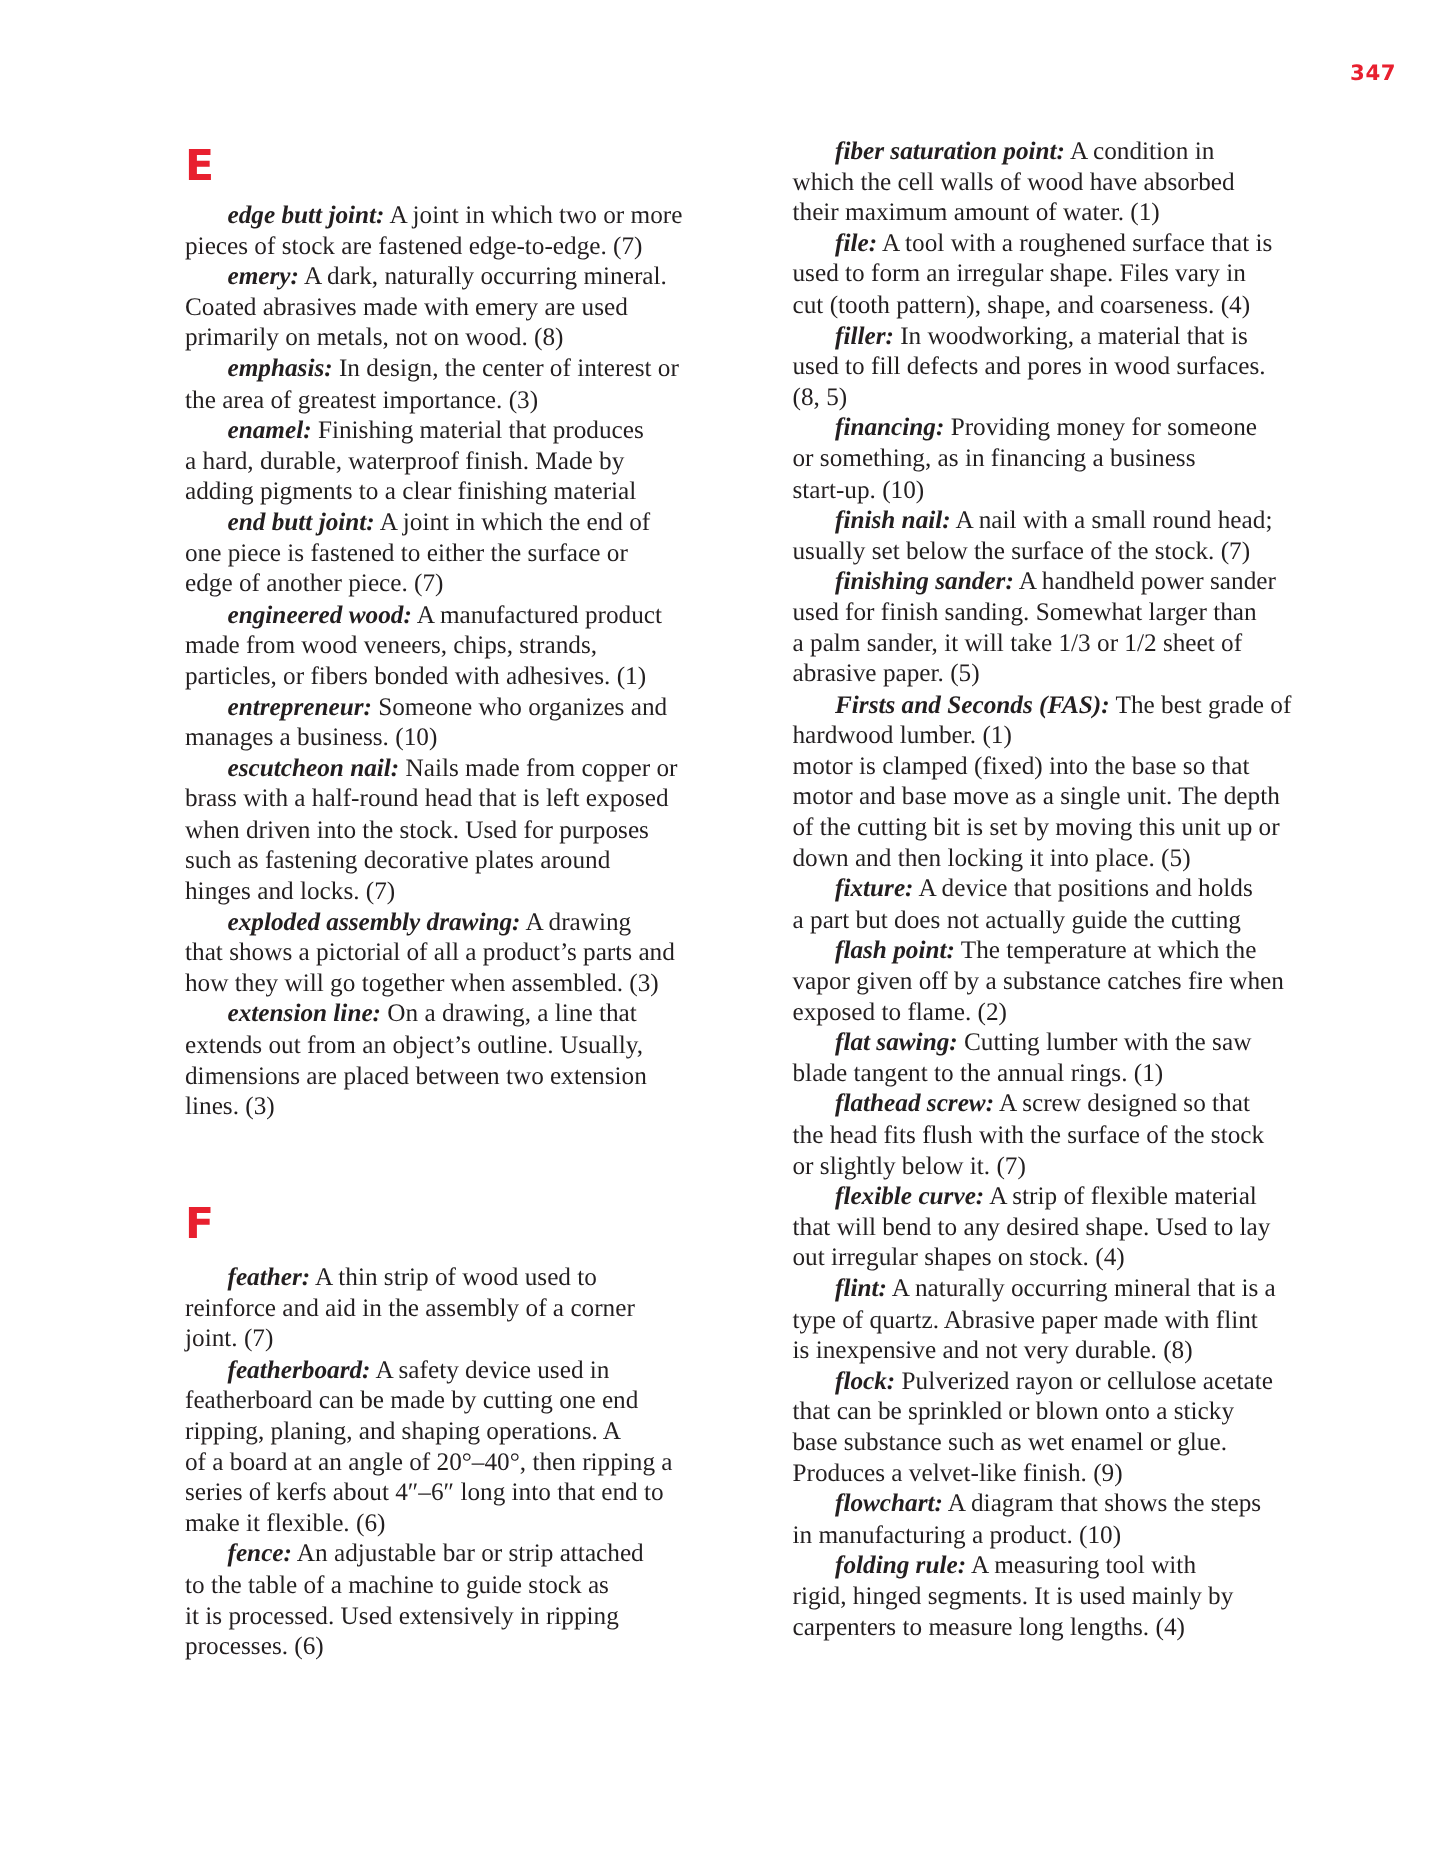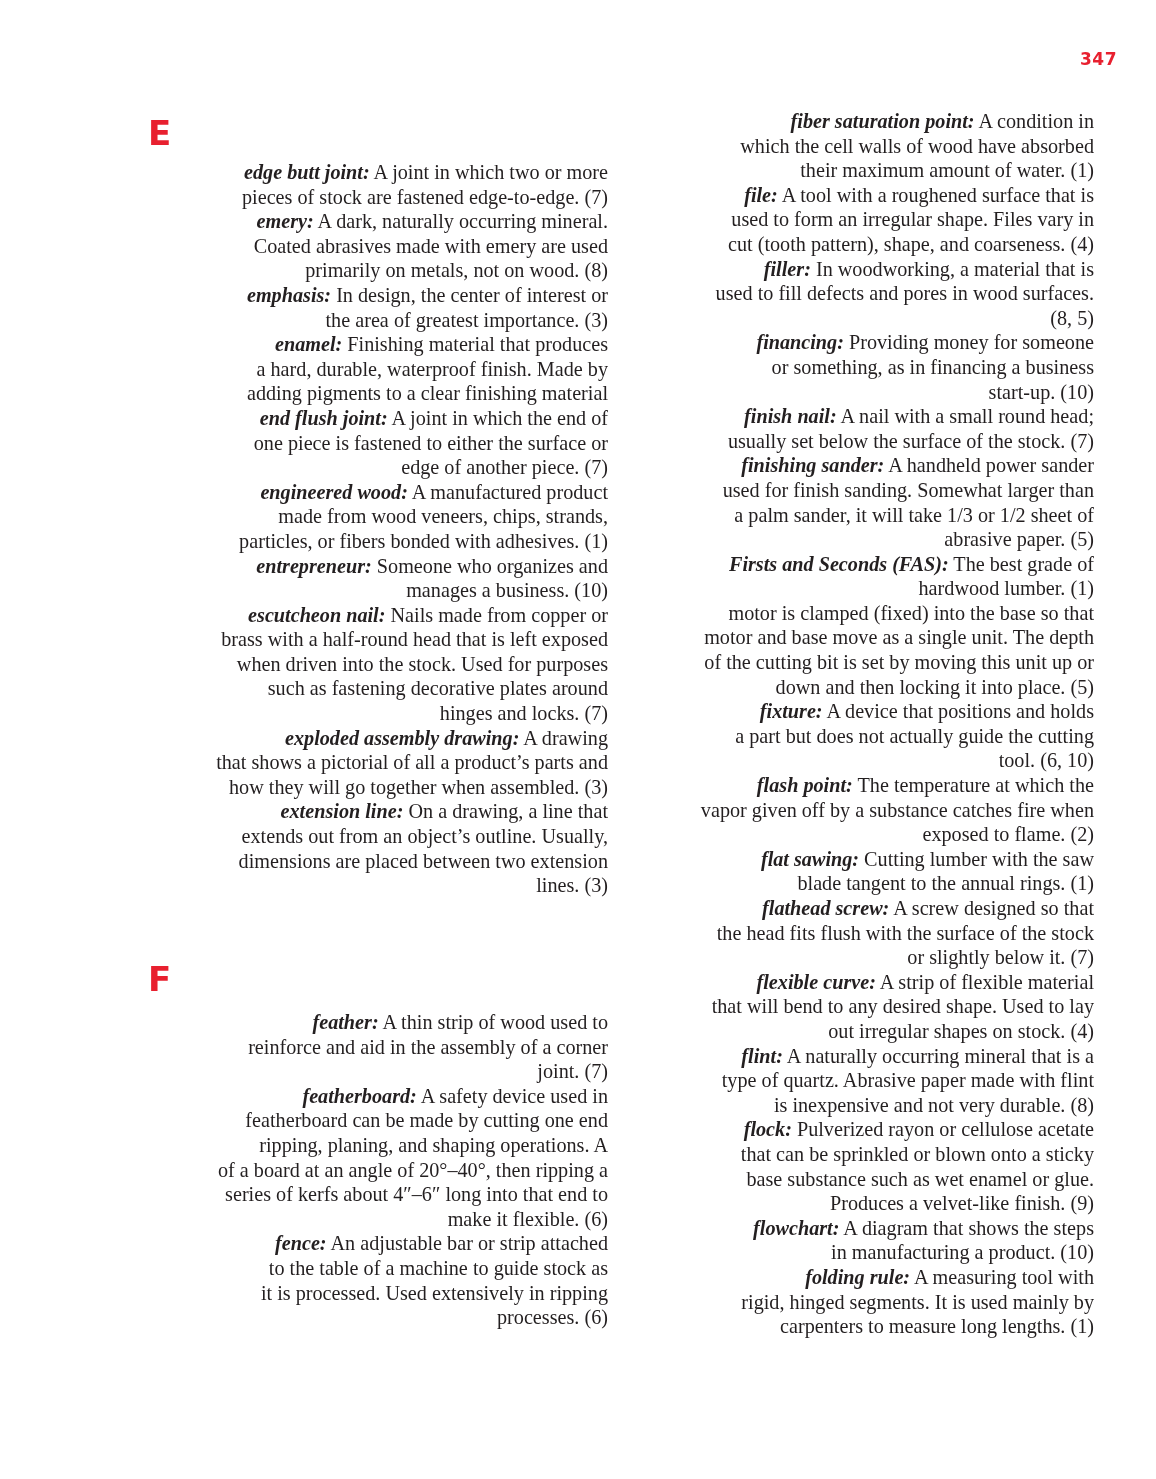--- a/index.html
+++ b/index.html
@@ -5,21 +5,21 @@
   html, body { margin: 0; padding: 0; background: #ffffff; }
   body { width: 1156px; height: 1479px; position: relative; overflow: hidden;
          font-family: "Liberation Serif", "DejaVu Serif", serif; color: #231f20; }
   .page-number { position: absolute; left: 1044px; top: 49px; font-family: "DejaVu Sans", sans-serif;
                  font-size: 17px; font-weight: bold; color: #e8202f; letter-spacing: 0.5px; margin-left: 36px; }
   .column { position: absolute; width: 450px; }
   .col-left { left: 148px; top: 0; }
   .col-right { left: 634px; top: 0; }
   .section-letter { position: absolute; left: 0; font-family: "DejaVu Sans", sans-serif;
                     font-size: 34px; font-weight: bold; color: #e8202f; line-height: 1; }
-  .entries { position: absolute; left: 0; width: 460px; text-align: right; }
+  .entries { position: absolute; left: 0; width: 460px; }
   .entry { margin: 0; }
   .line { display: block; font-size: 20.2px; line-height: 24.6px; height: 24.6px; white-space: nowrap; }
   .line.first { padding-left: 34px; }
   .term { font-style: italic; font-weight: bold; }
 </style>
 </head>
 <body>
 
 <div class="page-number">347</div>
 
@@ -38,21 +38,21 @@
       <div class="entry">
         <span class="line first"><span class="term">emphasis:</span><span> In design, the center of interest or</span></span>
         <span class="line"><span>the area of greatest importance. (3)</span></span>
       </div>
       <div class="entry">
         <span class="line first"><span class="term">enamel:</span><span> Finishing material that produces</span></span>
         <span class="line"><span>a hard, durable, waterproof finish. Made by</span></span>
         <span class="line"><span>adding pigments to a clear finishing material</span></span>
       </div>
       <div class="entry">
-        <span class="line first"><span class="term">end flush joint:</span><span> A joint in which the end of</span></span>
+        <span class="line first"><span class="term">end butt joint:</span><span> A joint in which the end of</span></span>
         <span class="line"><span>one piece is fastened to either the surface or</span></span>
         <span class="line"><span>edge of another piece. (7)</span></span>
       </div>
       <div class="entry">
         <span class="line first"><span class="term">engineered wood:</span><span> A manufactured product</span></span>
         <span class="line"><span>made from wood veneers, chips, strands,</span></span>
         <span class="line"><span>particles, or fibers bonded with adhesives. (1)</span></span>
       </div>
       <div class="entry">
         <span class="line first"><span class="term">entrepreneur:</span><span> Someone who organizes and</span></span>
@@ -140,21 +140,20 @@
       </div>
       <div class="entry">
         <span class="line"><span>motor is clamped (fixed) into the base so that</span></span>
         <span class="line"><span>motor and base move as a single unit. The depth</span></span>
         <span class="line"><span>of the cutting bit is set by moving this unit up or</span></span>
         <span class="line"><span>down and then locking it into place. (5)</span></span>
       </div>
       <div class="entry">
         <span class="line first"><span class="term">fixture:</span><span> A device that positions and holds</span></span>
         <span class="line"><span>a part but does not actually guide the cutting</span></span>
-        <span class="line"><span>tool. (6, 10)</span></span>
       </div>
       <div class="entry">
         <span class="line first"><span class="term">flash point:</span><span> The temperature at which the</span></span>
         <span class="line"><span>vapor given off by a substance catches fire when</span></span>
         <span class="line"><span>exposed to flame. (2)</span></span>
       </div>
       <div class="entry">
         <span class="line first"><span class="term">flat sawing:</span><span> Cutting lumber with the saw</span></span>
         <span class="line"><span>blade tangent to the annual rings. (1)</span></span>
       </div>
@@ -179,16 +178,16 @@
         <span class="line"><span>base substance such as wet enamel or glue.</span></span>
         <span class="line"><span>Produces a velvet-like finish. (9)</span></span>
       </div>
       <div class="entry">
         <span class="line first"><span class="term">flowchart:</span><span> A diagram that shows the steps</span></span>
         <span class="line"><span>in manufacturing a product. (10)</span></span>
       </div>
       <div class="entry">
         <span class="line first"><span class="term">folding rule:</span><span> A measuring tool with</span></span>
         <span class="line"><span>rigid, hinged segments. It is used mainly by</span></span>
-        <span class="line"><span>carpenters to measure long lengths. (1)</span></span>
+        <span class="line"><span>carpenters to measure long lengths. (4)</span></span>
       </div>
     </div>
 </div>
 
 </body></html>

